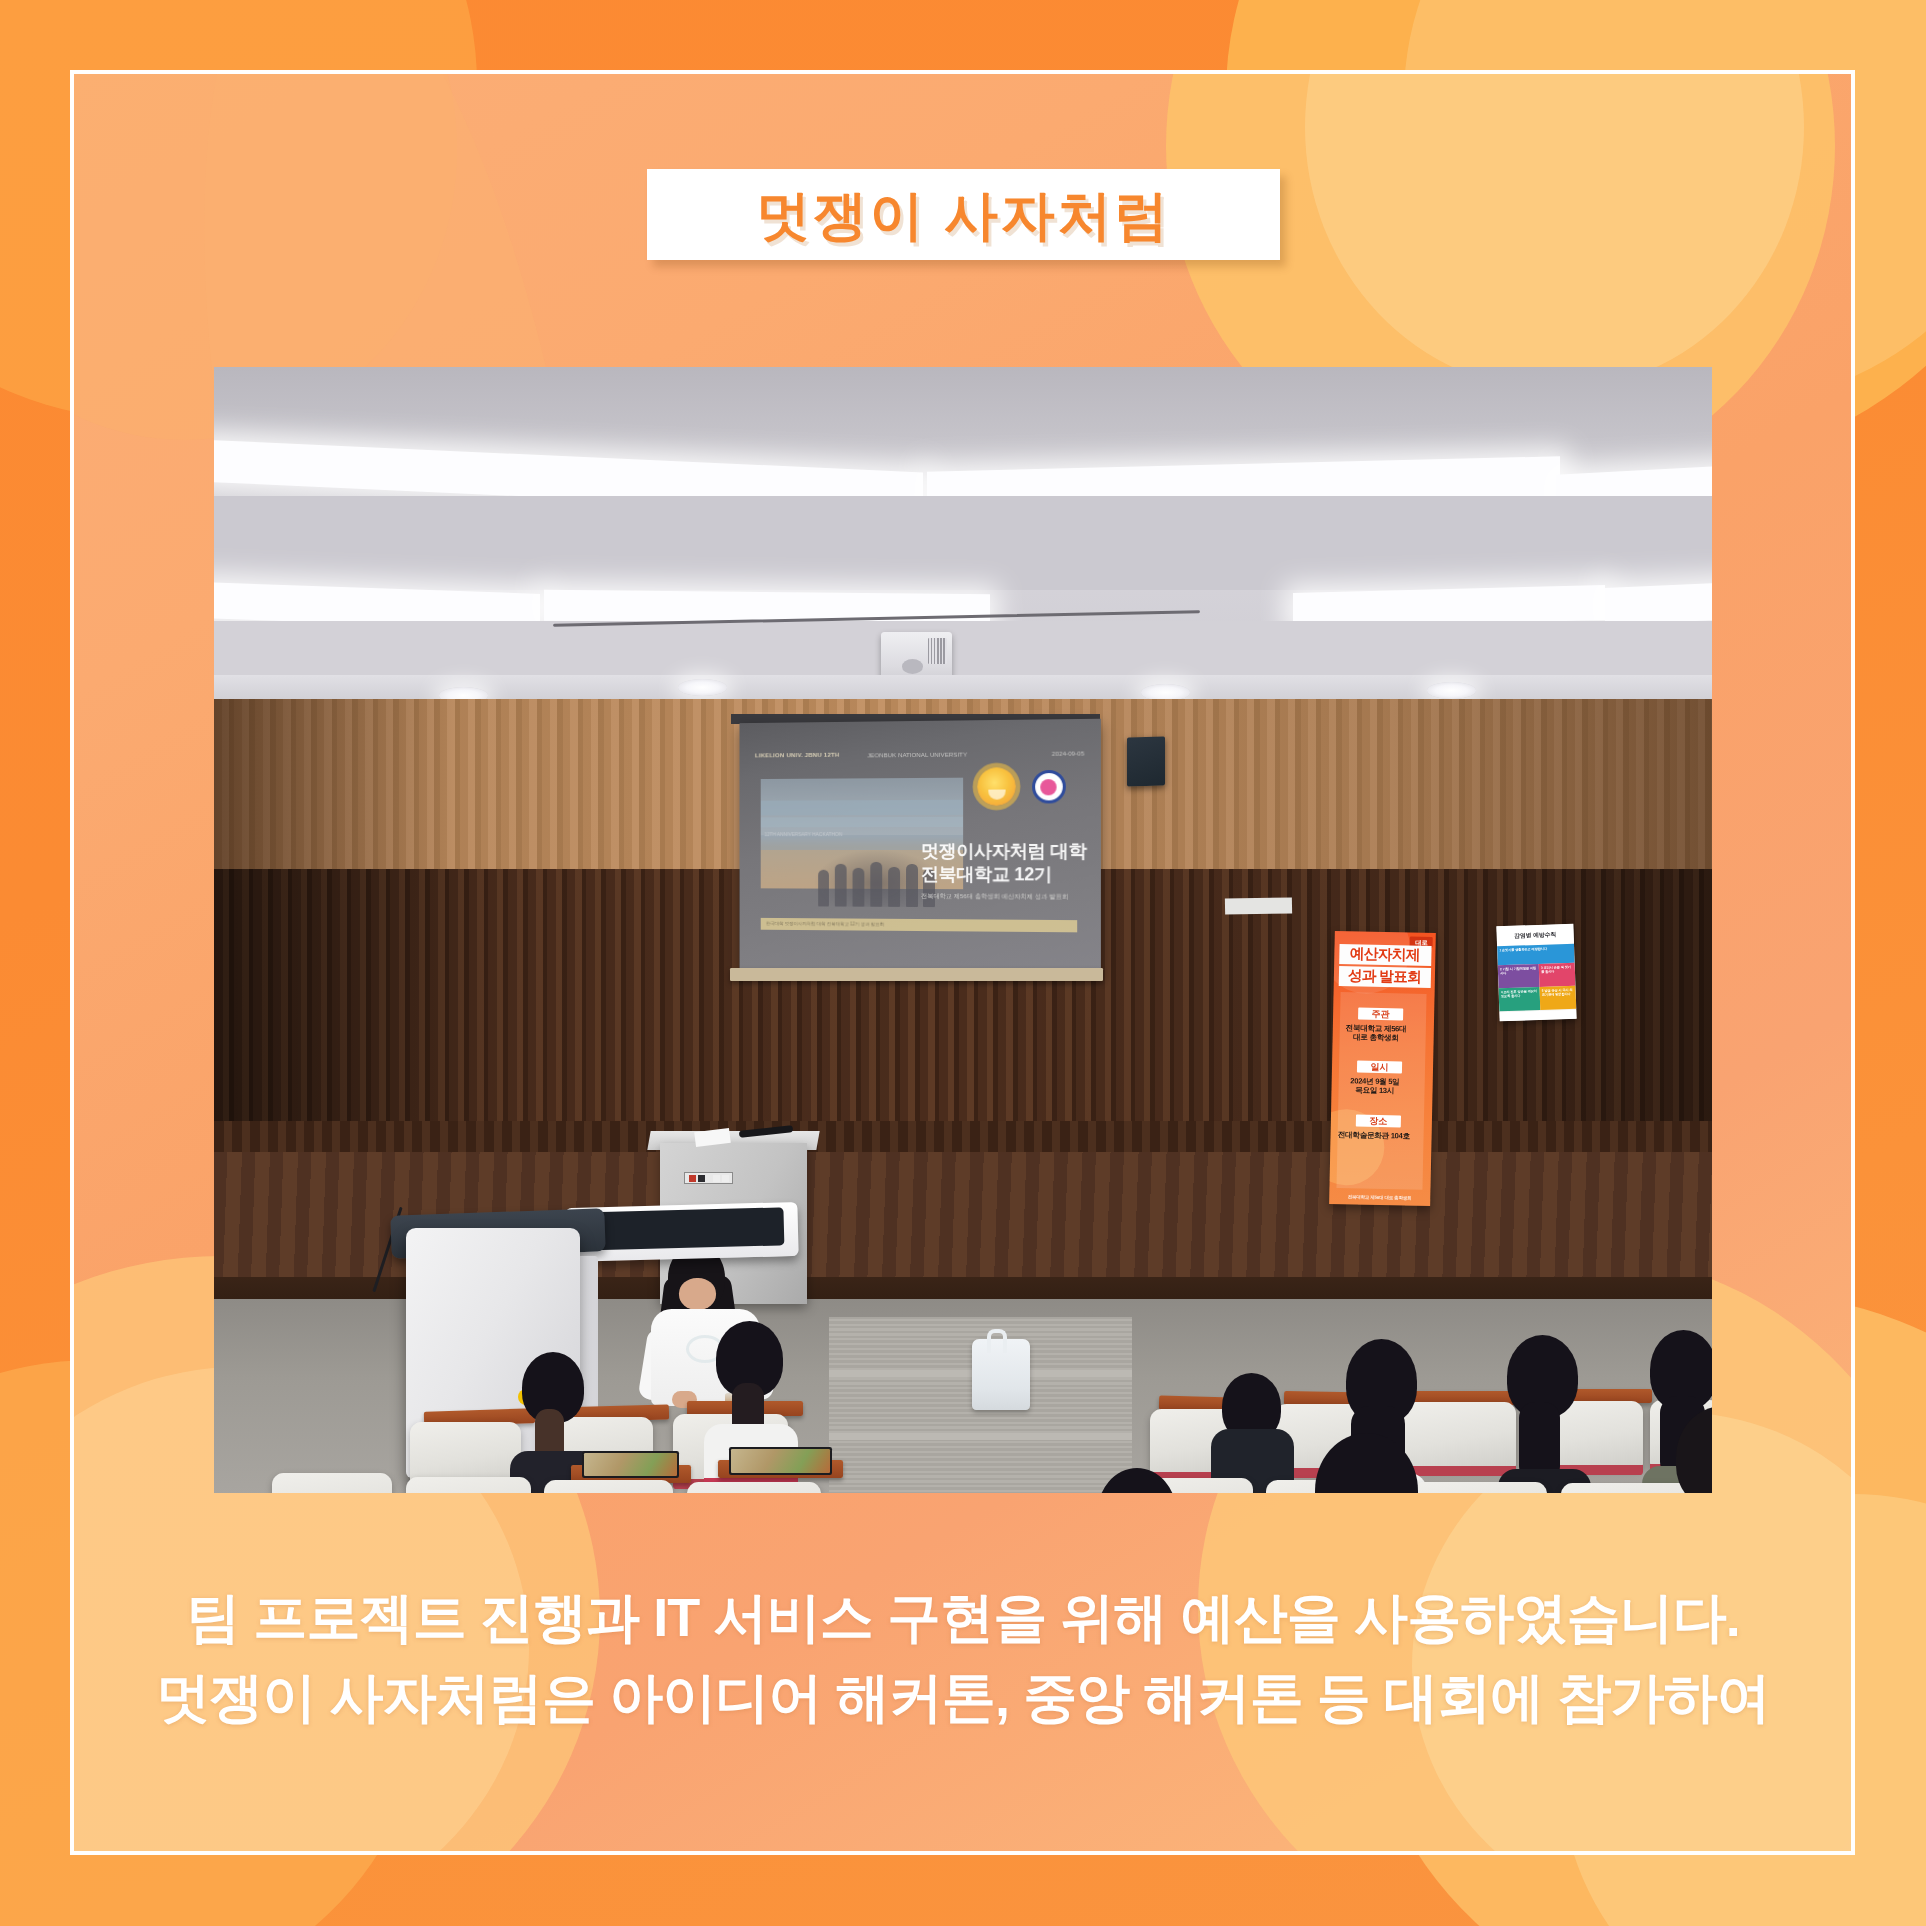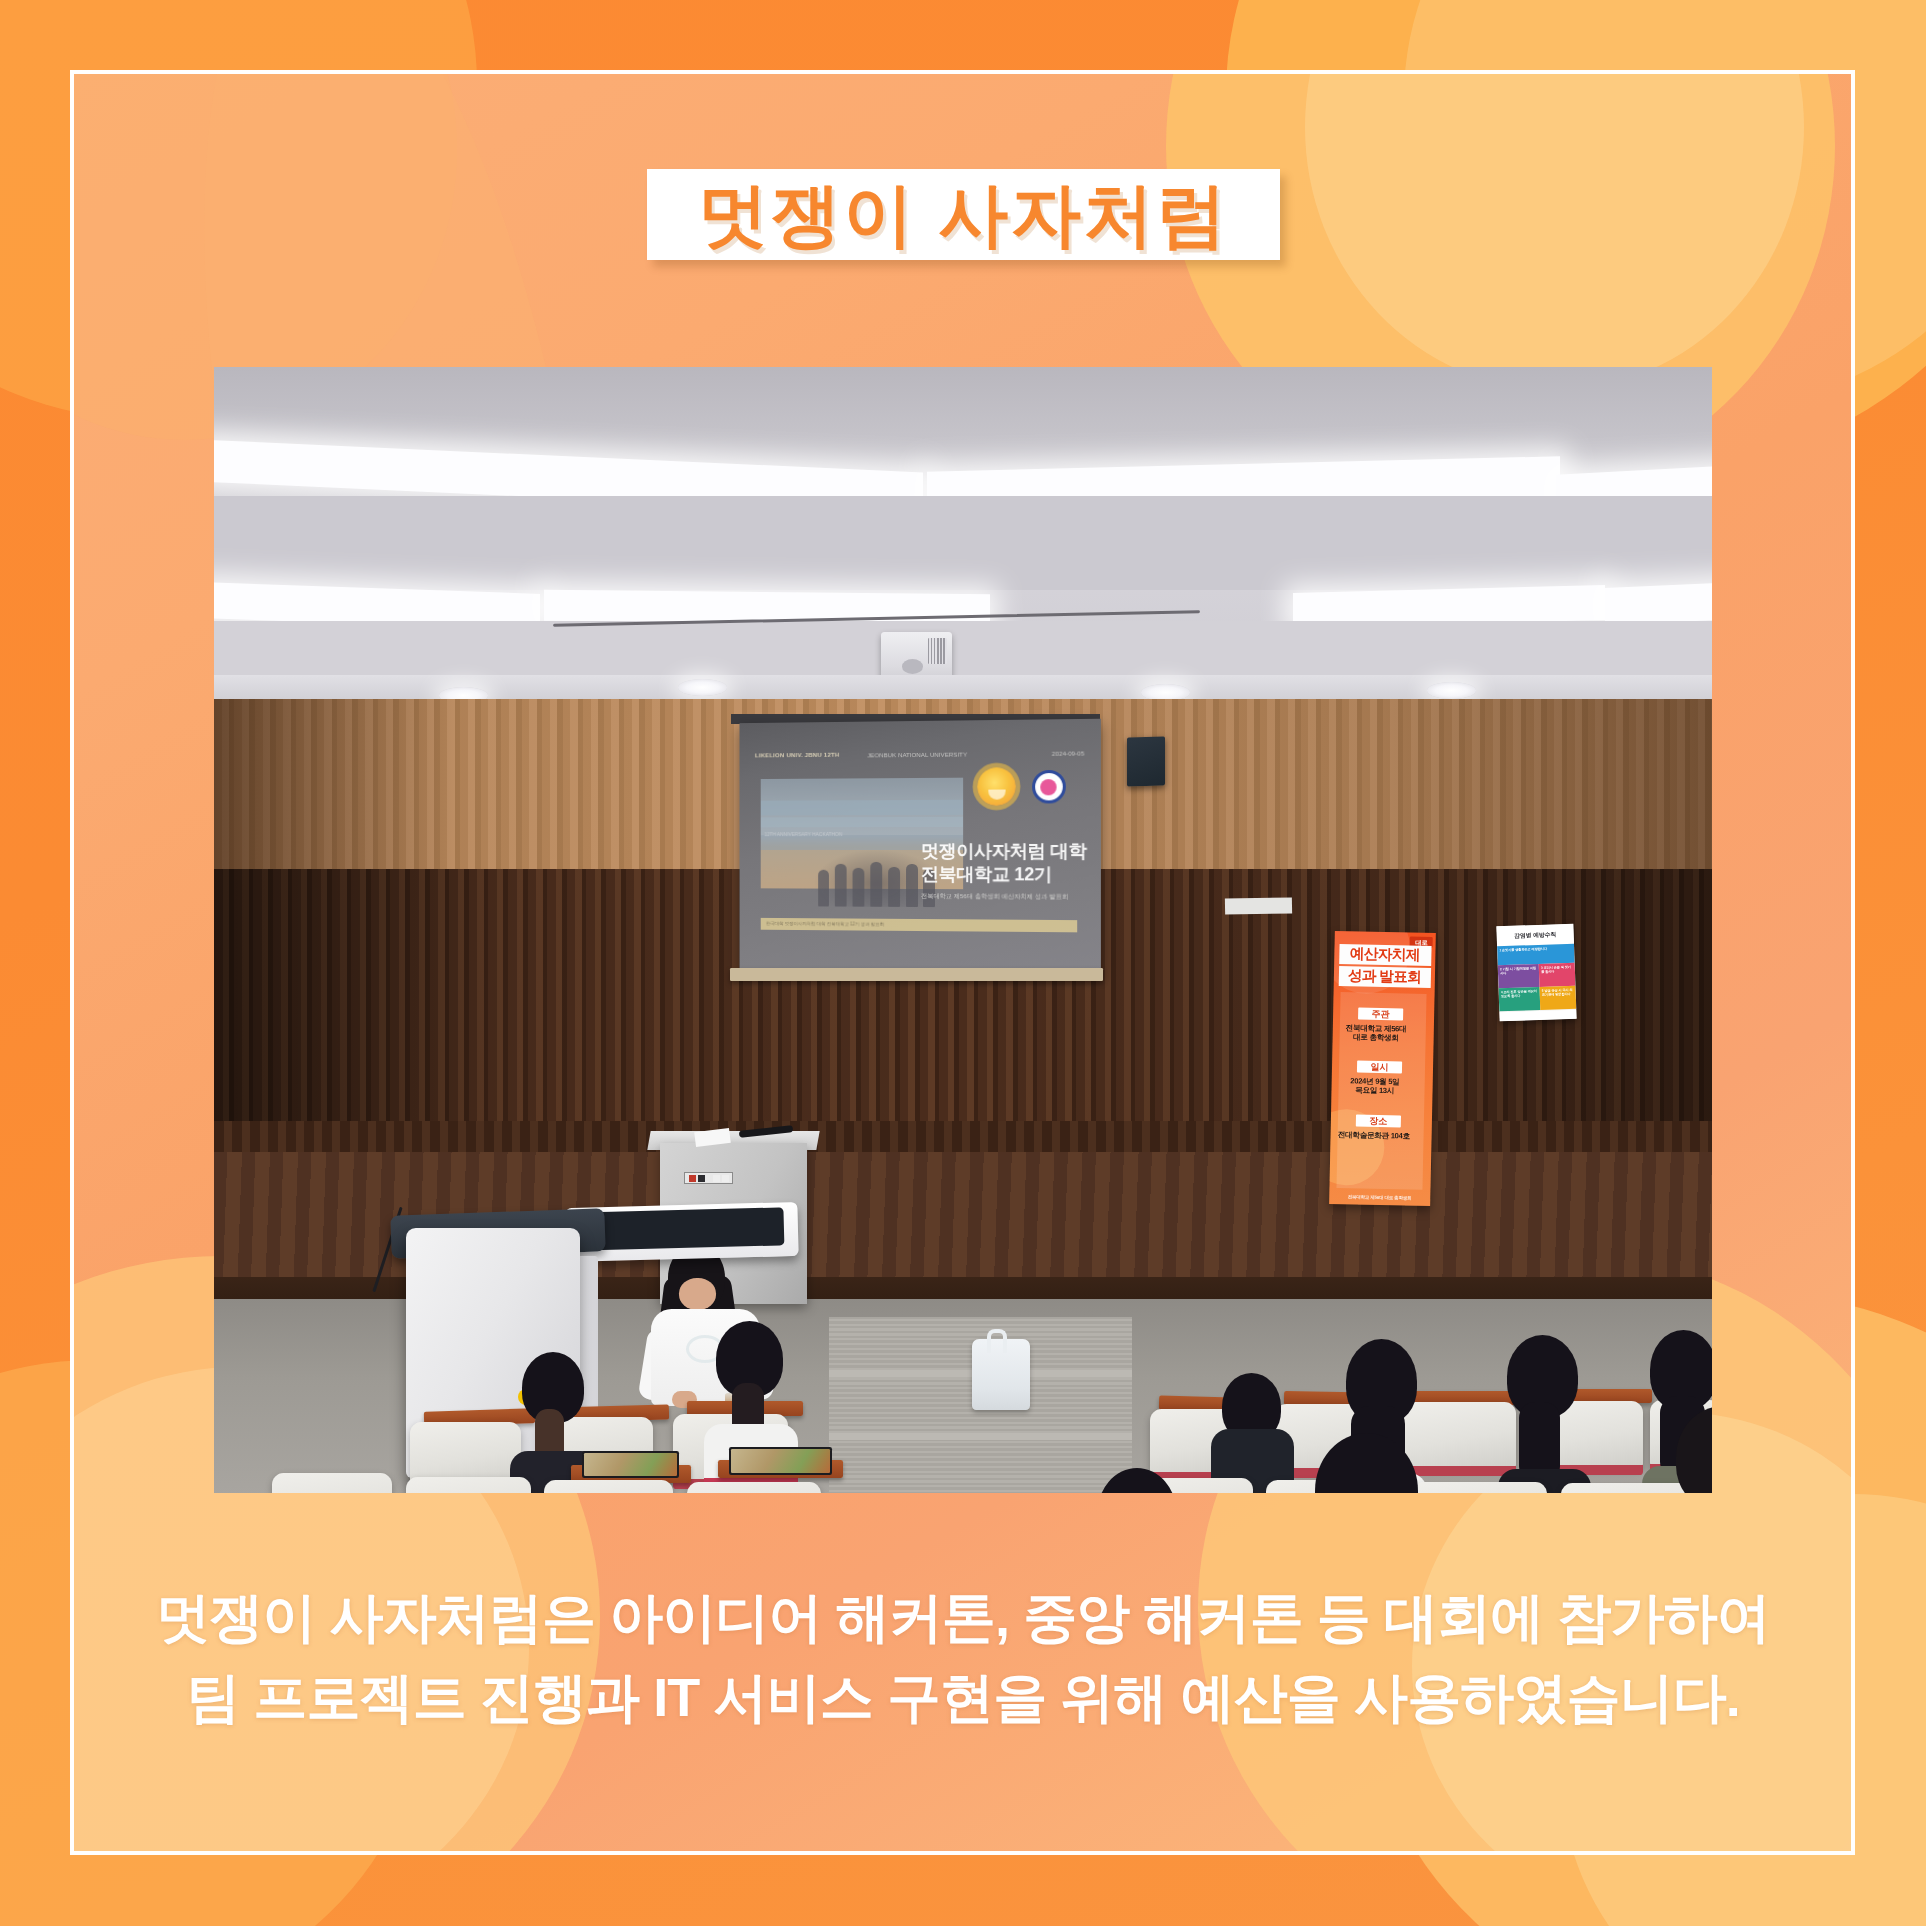--- a/index.html
+++ b/index.html
@@ -47,21 +47,21 @@
   
   .title-banner{
     position:absolute;left:647px;top:169px;
     width:633px;height:91px;
     background:#ffffff;
     box-shadow:6.2px 7.1px 8px rgba(120,60,10,.22);
     display:flex;align-items:center;justify-content:center;
     z-index:30;
   }
   .title-text{
-    font-size:70px;font-weight:bold;color:#F7872E;
+    font-size:54px;font-weight:bold;color:#F7872E;
     letter-spacing:2.7px;line-height:1;white-space:nowrap;
     text-shadow:3.1px 3.6px 0 rgba(180,110,40,.20);
   }
 
   
   .photo{
     position:absolute;left:214px;top:367px;
     width:1498px;height:1126px;
     overflow:hidden;z-index:25;
     background:#6c6a6e;
@@ -553,18 +553,18 @@
     </div>
 
     <div class="person" style="left:883px;top:1101px">
       <div class="p-hair" style="left:0;top:0;width:80px;height:94px;"></div>
 
     </div>
 
   </div>
 
   <div class="caption">
+    <div>팀 프로젝트 진행과 IT 서비스 구현을 위해 예산을 사용하였습니다.</div>
     <div>멋쟁이 사자처럼은 아이디어 해커톤, 중앙 해커톤 등 대회에 참가하여</div>
-    <div>팀 프로젝트 진행과 IT 서비스 구현을 위해 예산을 사용하였습니다.</div>
   </div>
 
 </div>
 
 
 </body></html>

